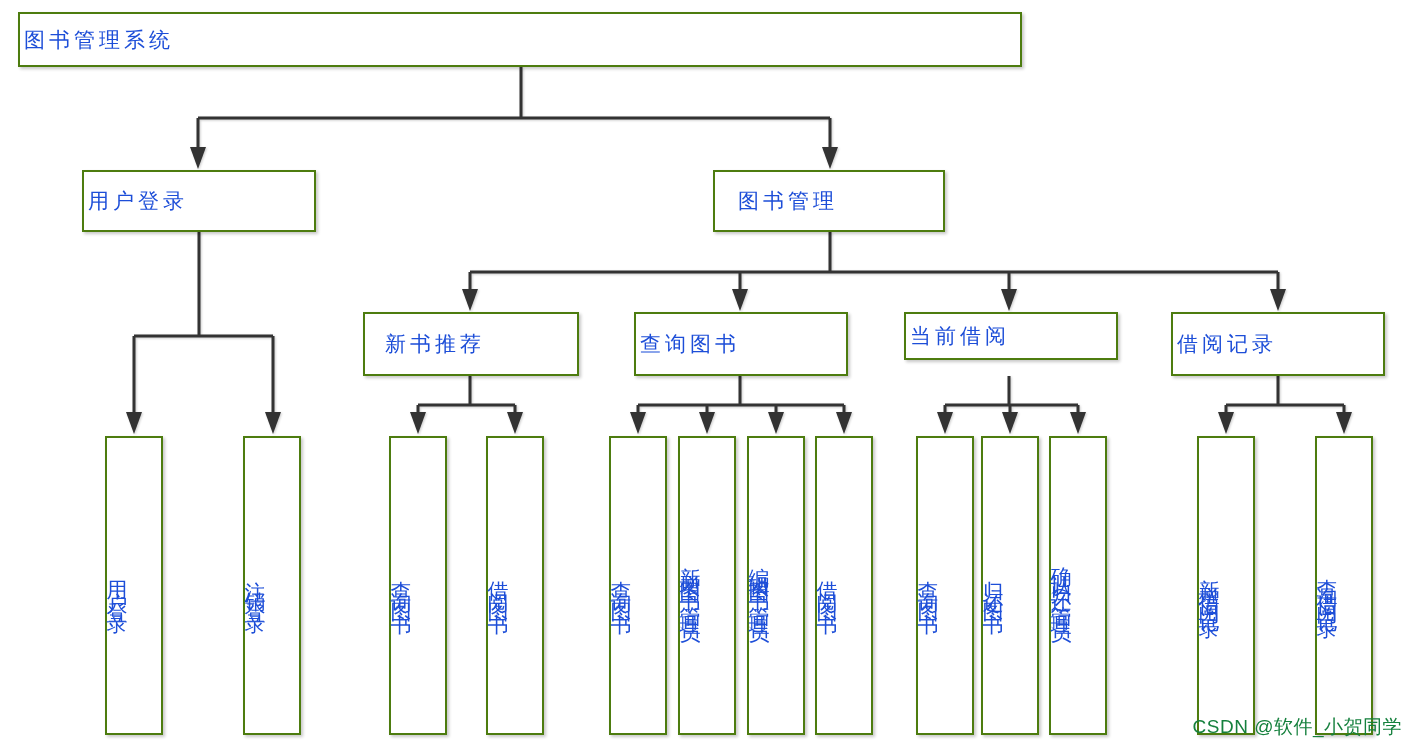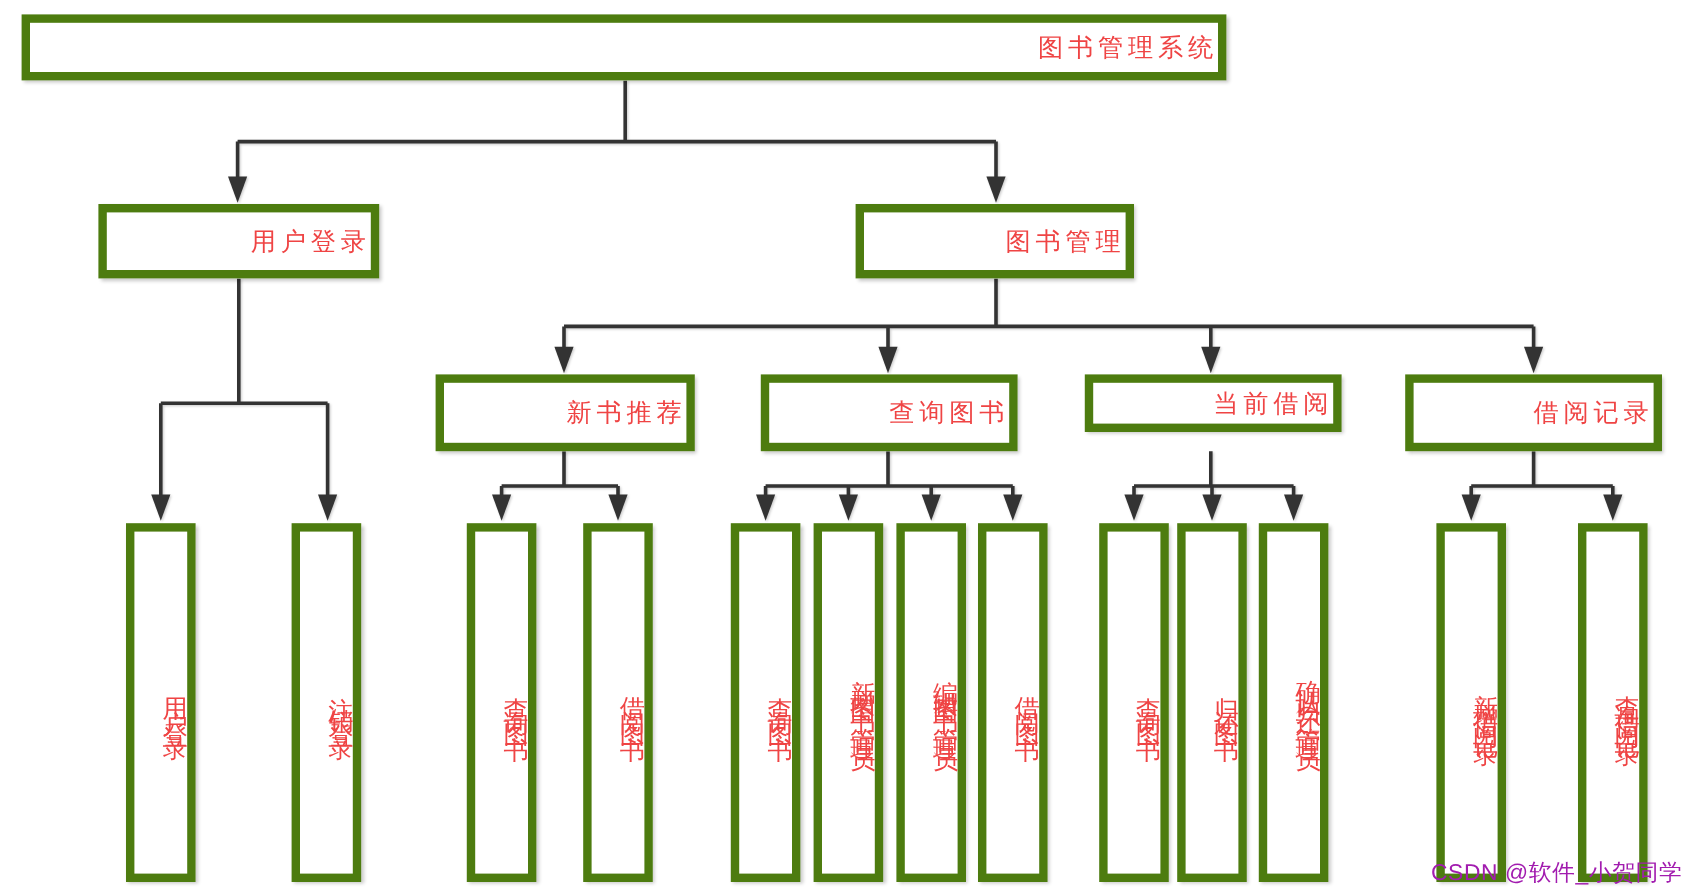--- a/index.html
+++ b/index.html
@@ -28,26 +28,26 @@
     stroke-width: 3;
     fill: none;
   }
   .wires polygon {
     fill: #333333;
     stroke: none;
   }
   .node {
     position: absolute;
     box-sizing: border-box;
-    border: 7px solid #4d7c0f;
+    border: 2px solid #4d7c0f;
     background: #ffffff;
     display: flex;
     align-items: center;
-    justify-content: flex-end;
-    color: #ef4444;
+    justify-content: flex-start;
+    color: #1d4ed8;
     box-shadow: 2px 2px 3px rgba(0,0,0,0.22);
     z-index: 2;
   }
   .h-label {
     font-size: 21px;
     letter-spacing: 4px;
     text-indent: 4px;
     white-space: nowrap;
   }
   .v-label {
@@ -57,22 +57,22 @@
     line-height: 1;
     white-space: nowrap;
   }
   .v-label.long {
     letter-spacing: 8px;
   }
 
   
   #n-root  { left: 18px;   top: 12px;  width: 1004px; height: 55px; }
   #n-ul    { left: 82px;   top: 170px; width: 234px;  height: 62px; }
-  #n-bm    { left: 713px;  top: 170px; width: 232px;  height: 62px; }
-  #n-l3a   { left: 363px;  top: 312px; width: 216px;  height: 64px; }
+  #n-bm    { left: 713px;  top: 170px; width: 232px;  height: 62px; padding-left: 19px; }
+  #n-l3a   { left: 363px;  top: 312px; width: 216px;  height: 64px; padding-left: 16px; }
   #n-l3b   { left: 634px;  top: 312px; width: 214px;  height: 64px; }
   #n-l3c   { left: 904px;  top: 312px; width: 214px;  height: 48px; }
   #n-l3d   { left: 1171px; top: 312px; width: 214px;  height: 64px; }
 
   
   .leaf { top: 436px; width: 58px; height: 299px; }
   #lf-1a { left: 105px; }
   #lf-1b { left: 243px; }
   #lf-2a { left: 389px; }
   #lf-2b { left: 486px; }
@@ -85,21 +85,21 @@
   #lf-4c { left: 1049px; }
   #lf-5a { left: 1197px; }
   #lf-5b { left: 1315px; }
 
   .watermark {
     position: absolute;
     right: 3px;
     top: 714px;
     font-size: 19px;
     letter-spacing: 0.5px;
-    color: #a21caf;
+    color: #15803d;
     z-index: 5;
     white-space: nowrap;
   }
 </style>
 </head>
 <body>
 
 <div class="canvas">
 
   <svg class="wires" viewBox="0 0 1405 747" aria-hidden="true">

